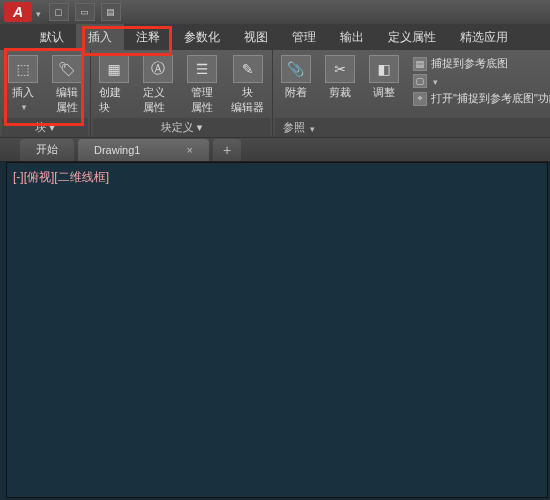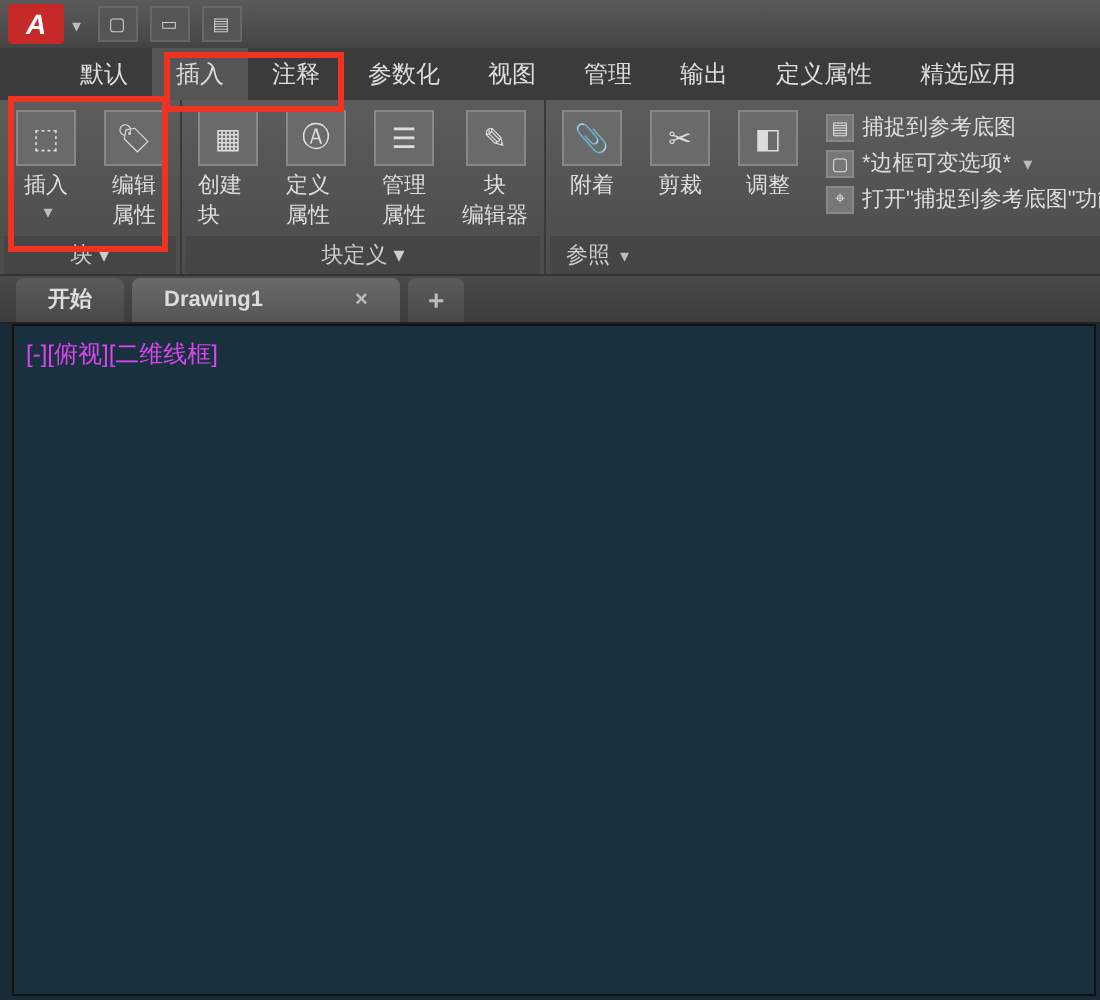--- a/index.html
+++ b/index.html
@@ -13,27 +13,27 @@
 .tab.active { background: #555; }
 .ribbon-body { height: 88px; background: linear-gradient(#5c5c5c, #4b4b4b); display: flex; border-bottom: 1px solid #333; }
 .panel { border-right: 1px solid #3a3a3a; display:flex; flex-direction:column; padding: 3px 2px 0; }
 .panel-buttons { display:flex; flex:1; align-items:flex-start; gap:2px; }
 .big-btn { display:flex; flex-direction:column; align-items:center; padding: 2px 6px; color:#ddd; font-size:11px; cursor:pointer; }
 .big-btn .ico { width:30px; height:28px; background:#6a6a6a; border:1px solid #888; margin-bottom:2px; display:flex; align-items:center; justify-content:center; font-size:14px; }
 .small-col { display:flex; flex-direction:column; gap:1px; padding-top:2px; }
 .small-row { display:flex; align-items:center; color:#ddd; font-size:11px; padding:1px 6px; cursor:pointer; gap:4px; white-space:nowrap; }
 .small-row .ico-sm { width:14px; height:14px; background:#777; border:1px solid #888; font-size:9px; display:flex; align-items:center; justify-content:center; }
 .panel-title { text-align:center; color:#ccc; font-size:11px; padding:2px 8px; background:#454545; display:flex; align-items:center; justify-content:center; gap:3px; }
-.doc-tabs { height:24px; background: linear-gradient(#4a4a4a,#3c3c3c); display:flex; align-items:center; padding-left:8px; gap:4px; border-bottom:1px solid #222;font-weight:bold; }
+.doc-tabs { height:24px; background: linear-gradient(#4a4a4a,#3c3c3c); display:flex; align-items:center; padding-left:20px; gap:4px; border-bottom:1px solid #222; }
 .doc-tab { height:22px; background: linear-gradient(#5b5b5b,#484848); color:#ddd; font-size:11px; padding: 3px 16px; border-radius: 4px 4px 0 0; cursor:pointer; position:relative; display:flex; align-items:center; }
 .doc-tab.active { background: linear-gradient(#6a6a6a,#555); gap: 36px; }
 .doc-tab.plus { padding: 2px 10px; font-size:14px; color:#bbb; }
 .doc-tab .close { margin-left:10px; font-size:11px; color:#bbb; cursor:pointer; }
 .viewport { position:absolute; top:162px; left:6px; right:2px; bottom:2px; background:#19303f; border:1px solid #111; }
-.view-label { position:absolute; top:6px; left:6px; color:#d946ef; font-size:12px; }
+.view-label { position:absolute; top:6px; left:6px; color:#fca5a5; font-size:12px; }
 .hl { position:absolute; border:3px solid #e32; pointer-events:none; }
 .hl.tabs { top:26px; left:82px; width:90px; height:30px; }
 .hl.insert { top:48px; left:4px; width:80px; height:78px; }
 .chev::after{content:"▾"; font-size:9px; margin-left:2px; color:#bbb;}
 </style>
 </head>
 <body>
 
 <div class="title-bar">
   <div class="app-logo">A</div>
@@ -112,21 +112,20 @@
         <div class="ico">◧</div>
         <span>调整</span>
       </div>
       <div class="small-col">
         <div class="small-row">
           <div class="ico-sm">▤</div>
           <span>捕捉到参考底图</span>
         </div>
         <div class="small-row">
           <div class="ico-sm">▢</div>
-          <span>*边框可变选项*</span>
           <span class="chev"></span>
         </div>
         <div class="small-row">
           <div class="ico-sm">⌖</div>
           <span>打开"捕捉到参考底图"功能</span>
         </div>
       </div>
     </div>
     <div class="panel-title">
       <span>参照</span>

